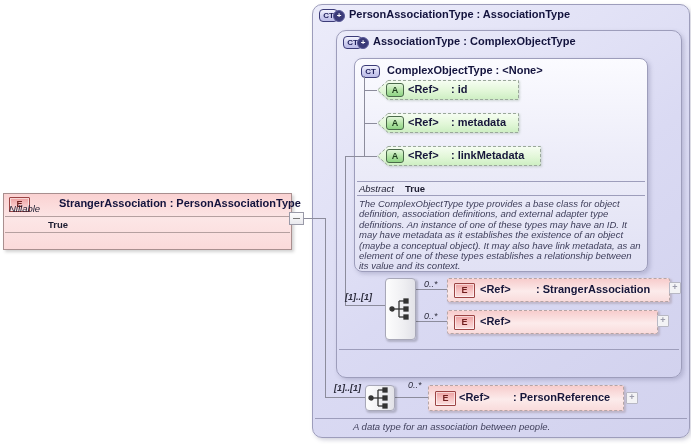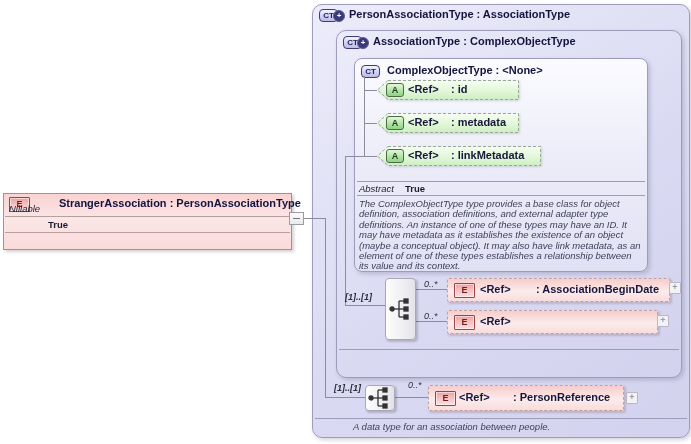--- a/index.html
+++ b/index.html
@@ -184,21 +184,21 @@
         <rect x="15" y="9" width="4" height="4"></rect>
         <rect x="15" y="17" width="4" height="4"></rect>
       </g>
     </svg>
   </div>
 
   <div class="t-occ" style="left:424px;top:279px;">0..*</div>
   <div class="el-ref" style="left:447px;top:278px;width:221px;height:22px;">
     <span class="e-icon" style="left:6px;top:4px;">E</span>
     <div class="t-name" style="left:32px;top:4px;">&lt;Ref&gt;</div>
-    <div class="t-name" style="left:88px;top:4px;">: AssociationBeginDate</div>
+    <div class="t-name" style="left:88px;top:4px;">: StrangerAssociation</div>
   </div>
   <div class="plus-btn" style="left:669px;top:282px;">+</div>
 
   <div class="t-occ" style="left:424px;top:311px;">0..*</div>
   <div class="el-ref" style="left:447px;top:310px;width:209px;height:22px;">
     <span class="e-icon" style="left:6px;top:4px;">E</span>
     <div class="t-name" style="left:32px;top:4px;">&lt;Ref&gt;</div>
   </div>
   <div class="plus-btn" style="left:657px;top:315px;">+</div>
 

